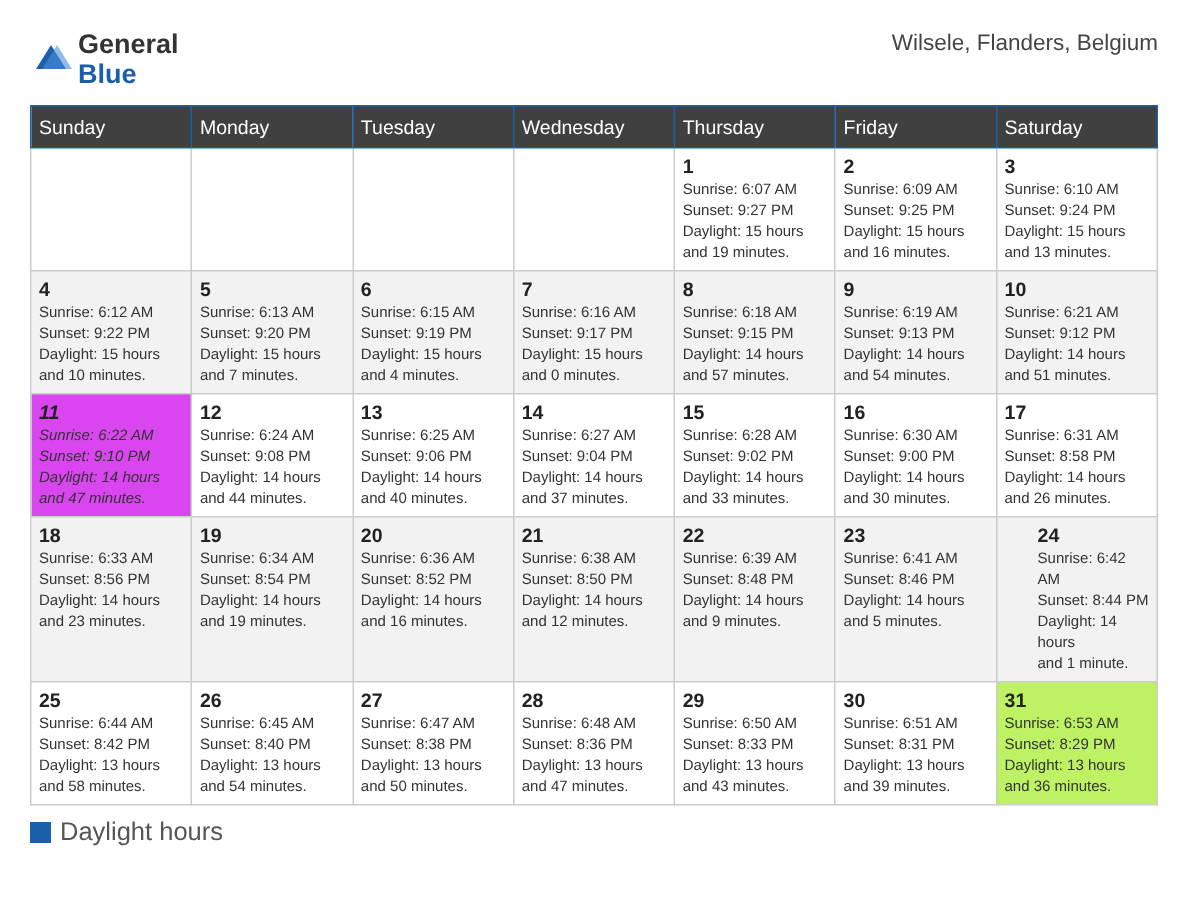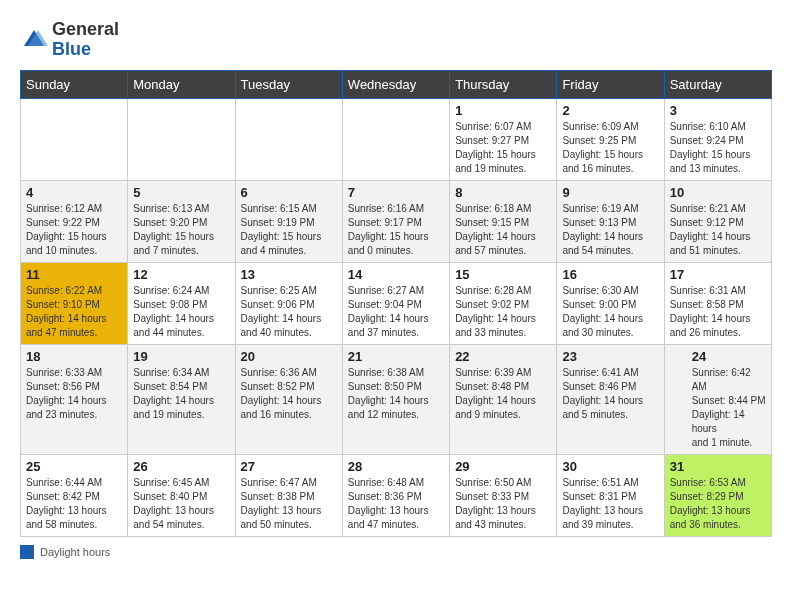--- a/index.html
+++ b/index.html
@@ -90,21 +90,21 @@
     .day-info {
       font-size: 10px;
       color: #333;
       line-height: 1.4;
     }
     .empty-cell {
       background: #fff !important;
     }
     .footer-area {
       margin-top: 8px;
-      font-size: 11px;
+      font-size: 17px;
       color: #555;
       display: flex;
       align-items: center;
       gap: 6px;
     }
     .footer-color-box {
       width: 14px;
       height: 14px;
       background: #1a5faa;
       display: inline-block;
@@ -118,20 +118,21 @@
     <svg class="logo-icon" viewBox="0 0 28 28">
       <polygon points="14,4 24,20 4,20" fill="#1a5faa"></polygon>
       <polygon points="18,4 28,20 8,20" fill="#4a90d9" opacity="0.6"></polygon>
     </svg>
     <div class="logo-text">
       <span class="logo-general">General</span>
       <span class="logo-blue">Blue</span>
     </div>
   </div>
   <div class="title-area">
+    <div class="location-title">Wilsele, Flanders, Belgium</div>
   </div>
 </div>
 
 <table class="calendar-table">
   <thead>
     <tr>
     <th>Sunday</th>
         <th>Monday</th>
         <th>Tuesday</th>
         <th>Wednesday</th>
@@ -213,21 +214,21 @@
         </td>
         <td style="background: rgb(242, 242, 242);">
           <span class="day-number">10</span>
           <div class="day-info" style="white-space: pre-line;">Sunrise: 6:21 AM
 Sunset: 9:12 PM
 Daylight: 14 hours
 and 51 minutes.</div>
         </td>
       </tr>
       <tr>
-        <td style="background: #eab308;">
+        <td style="background: #d946ef; font-style: italic;">
           <span class="day-number">11</span>
           <div class="day-info" style="white-space: pre-line;">Sunrise: 6:22 AM
 Sunset: 9:10 PM
 Daylight: 14 hours
 and 47 minutes.</div>
         </td>
         <td style="background: rgb(255, 255, 255);">
           <span class="day-number">12</span>
           <div class="day-info" style="white-space: pre-line;">Sunrise: 6:24 AM
 Sunset: 9:08 PM

